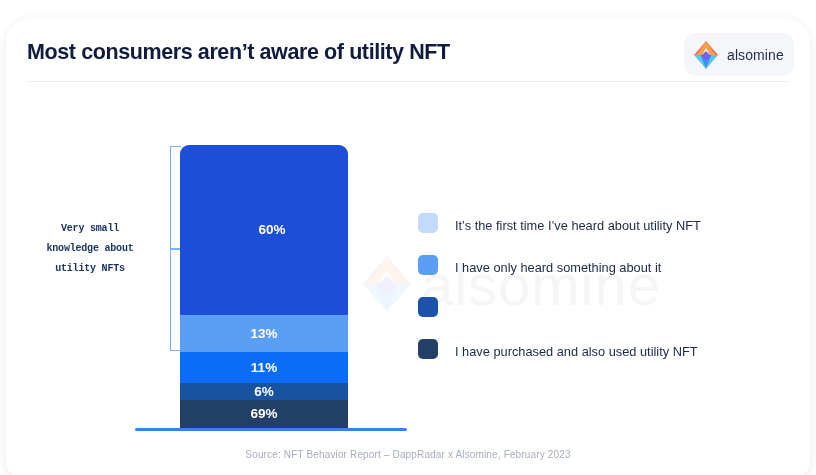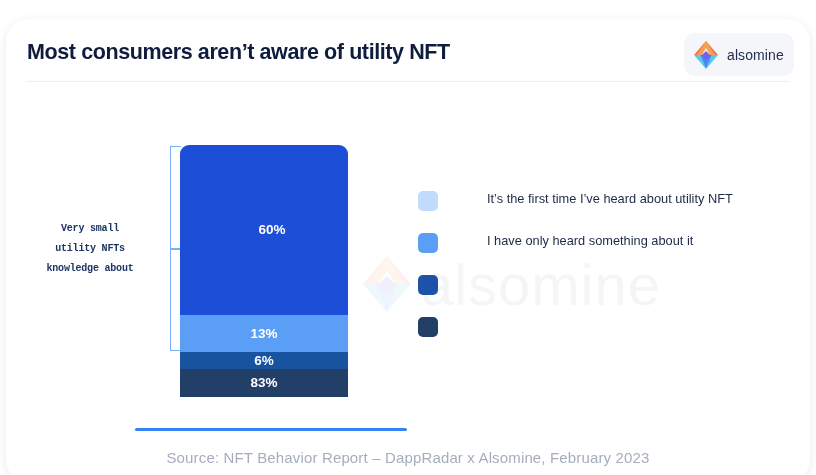--- a/index.html
+++ b/index.html
@@ -162,23 +162,22 @@
   }
 
   
   #legend {
     position: absolute;
     left: 412px;
     top: 172px;
   }
   .legend-row {
     display: flex;
-    align-items: flex-start;
+    align-items: flex-end;
     height: 42px;
-    gap: 32px;
   }
   .legend-swatch {
     width: 20px;
     height: 20px;
     border-radius: 5px;
     flex: none;
   }
   .legend-label {
     margin-left: 17px;
     font-size: 12.8px;
@@ -186,21 +185,21 @@
     white-space: nowrap;
   }
 
   
   #source-note {
     position: absolute;
     left: 0;
     right: 0;
     top: 430px;
     text-align: center;
-    font-size: 15px;
+    font-size: 10px;
     color: #a7adbe;
     letter-spacing: 0.15px;
   }
 </style>
 </head>
 <body>
 
 <div id="card">
 
   <div id="chart-title">Most consumers aren’t aware of utility NFT</div>
@@ -228,50 +227,52 @@
       <path d="M14 30 L26 58 L38 30 Z" fill="#3f8ef0"></path>
       <path d="M26 22 L35 31 L26 40 L17 31 Z" fill="#7b5cf0"></path>
     </svg>
     <div id="watermark-text">alsomine</div>
   </div>
 
   <div id="plot-area">
 
     <div id="side-annotation">
       <div>Very small</div>
+      <div>knowledge about</div>
       <div>utility NFTs</div>
-      <div>knowledge about</div>
     </div>
 
     <div id="bracket"></div>
     <div id="bracket-tick"></div>
 
     <div id="bar-stack">
       <div class="bar-seg" style="height:60%;background:#1d4ed8;padding-left:16px;">60%</div>
       <div class="bar-seg" style="height:13%;background:#5b9ef6;">13%</div>
+      <div class="bar-seg" style="height:11%;background:#0a6cf7;">11%</div>
       <div class="bar-seg" style="height:6%;background:#18539f;">6%</div>
-      <div class="bar-seg" style="height:10%;background:#223f68;">83%</div>
+      <div class="bar-seg" style="height:10%;background:#223f68;">69%</div>
     </div>
 
     <div id="baseline"></div>
 
     <div id="legend">
       <div class="legend-row">
         <span class="legend-swatch" style="background:#c2dafb;"></span>
         <span class="legend-label">It’s the first time I’ve heard about utility NFT</span>
       </div>
       <div class="legend-row">
         <span class="legend-swatch" style="background:#5b9ef6;"></span>
         <span class="legend-label">I have only heard something about it</span>
       </div>
       <div class="legend-row">
         <span class="legend-swatch" style="background:#1d52ab;"></span>
       </div>
       <div class="legend-row">
         <span class="legend-swatch" style="background:#223f68;"></span>
+        <span class="legend-label">I have purchased and also used utility NFT</span>
       </div>
     </div>
 
   </div>
 
   <div id="source-note">Source: NFT Behavior Report – DappRadar x Alsomine, February 2023</div>
 
 </div>
 
 </body></html>

